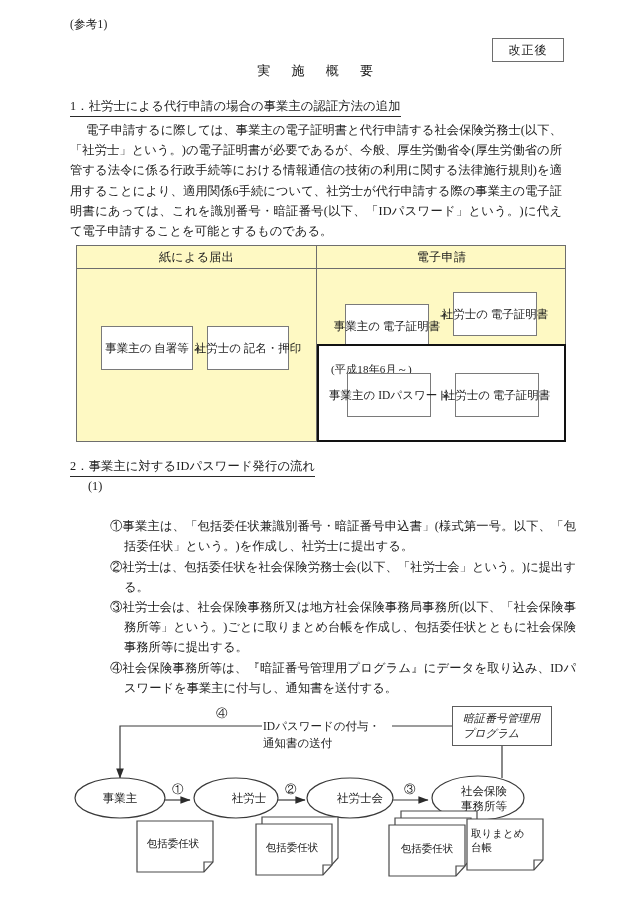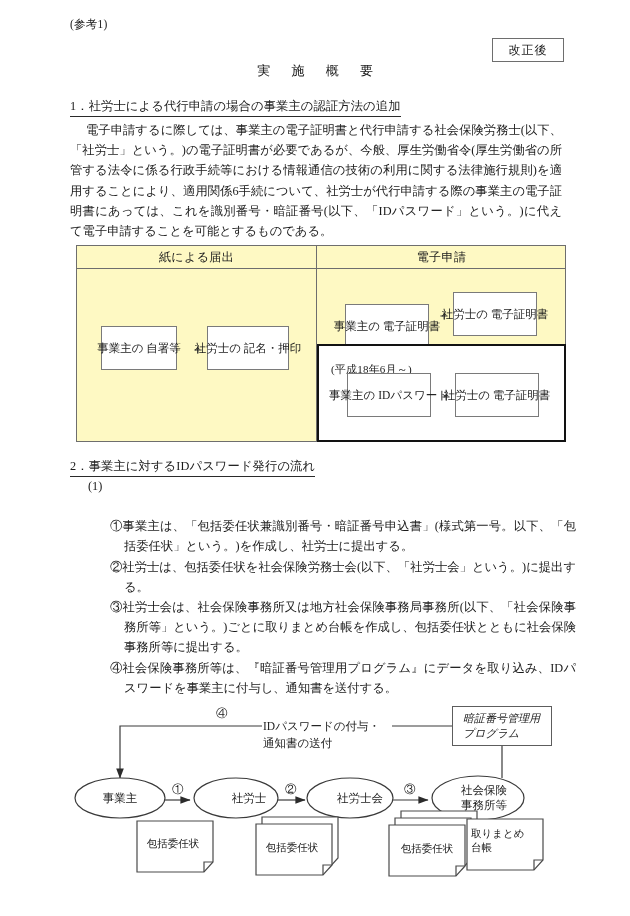--- a/index.html
+++ b/index.html
@@ -182,21 +182,21 @@
     white-space: nowrap;
   }
   .plus {
     position: absolute;
     font-size: 14px;
     line-height: 1;
     color: #3a3a3a;
   }
 
   
-  #box-paper-employer { left: 24px;  top: 57px; width: 76px; height: 44px; }
+  #box-paper-employer { left: 24px;  top: 57px; width: 92px; height: 44px; }
   #plus-paper         { left: 114px; top: 74px; }
   #box-paper-sr       { left: 130px; top: 57px; width: 82px; height: 44px; }
 
   
   #box-e-employer { left: 28px;  top: 23px; width: 84px; height: 44px; margin-top: 12px; }
   #plus-e         { left: 120px; top: 40px; }
   #box-e-sr       { left: 136px; top: 23px; width: 84px; height: 44px; }
 
   
   .highlight-block {
@@ -368,21 +368,21 @@
       <g stroke="#3a3a3a" stroke-width="1.2" fill="none">
         <path d="M165,110 L190,110" marker-end="url(#arrowEnd)"></path>
         <path d="M278,110 L305,110" marker-end="url(#arrowEnd)"></path>
         <path d="M393,110 L428,110" marker-end="url(#arrowEnd)"></path>
       </g>
     </svg>
 
     <div class="ellipse-label" style="left:75px; top:101px; width:90px;">事業主</div>
     <div class="ellipse-label" style="left:194px; top:101px; width:84px;padding-left:13px;">社労士</div>
     <div class="ellipse-label" style="left:307px; top:101px; width:106px;text-align:center;">社労士会</div>
-    <div class="ellipse-label" style="left:432px; top:94px; width:104px; white-space:pre-line;font-family:Liberation Mono, monospace;">社会保険
+    <div class="ellipse-label" style="left:432px; top:94px; width:104px; white-space:pre-line;">社会保険
 事務所等</div>
 
     <div class="flow-step-num" style="left:172px; top:94px;">①</div>
     <div class="flow-step-num" style="left:285px; top:94px;">②</div>
     <div class="flow-step-num" style="left:404px; top:94px;">③</div>
     <div class="flow-step-num" style="left:216px; top:18px;">④</div>
 
     <div class="flow-note" style="left:263px; top:28px;">IDパスワードの付与・</div>
     <div class="flow-note" style="left:263px; top:45px;">通知書の送付</div>
 

